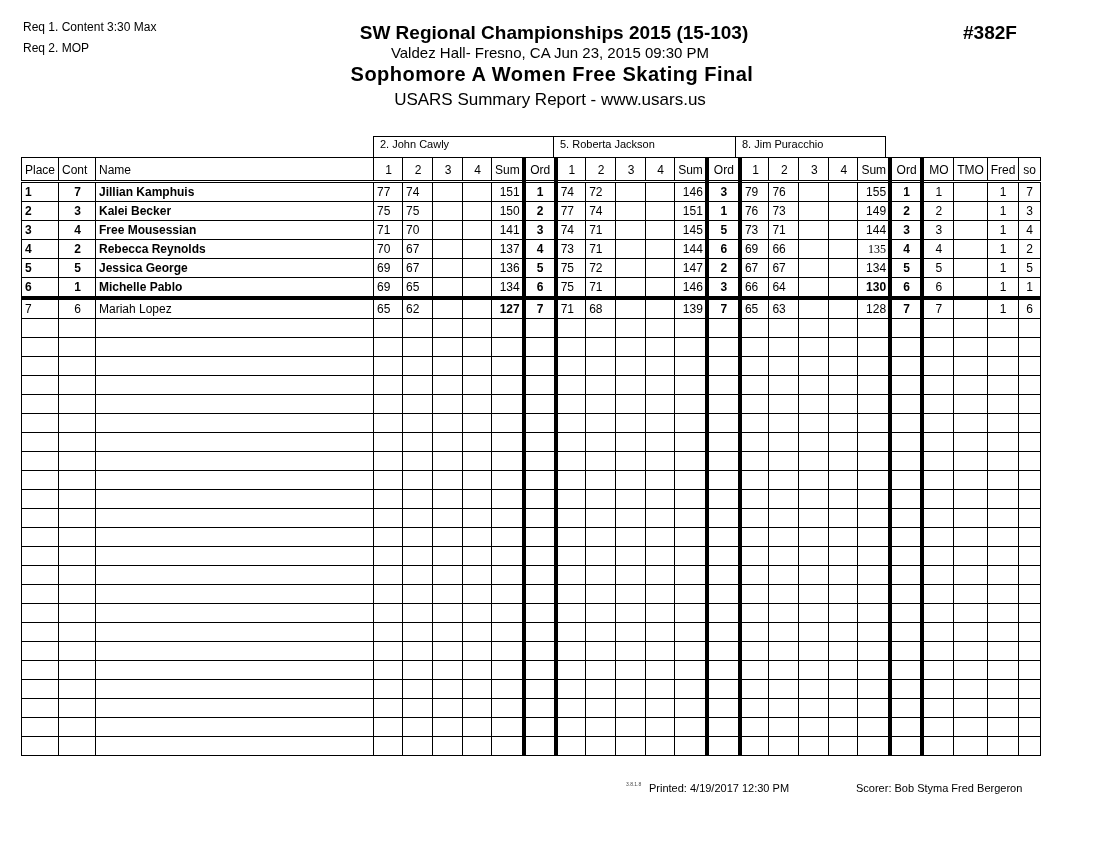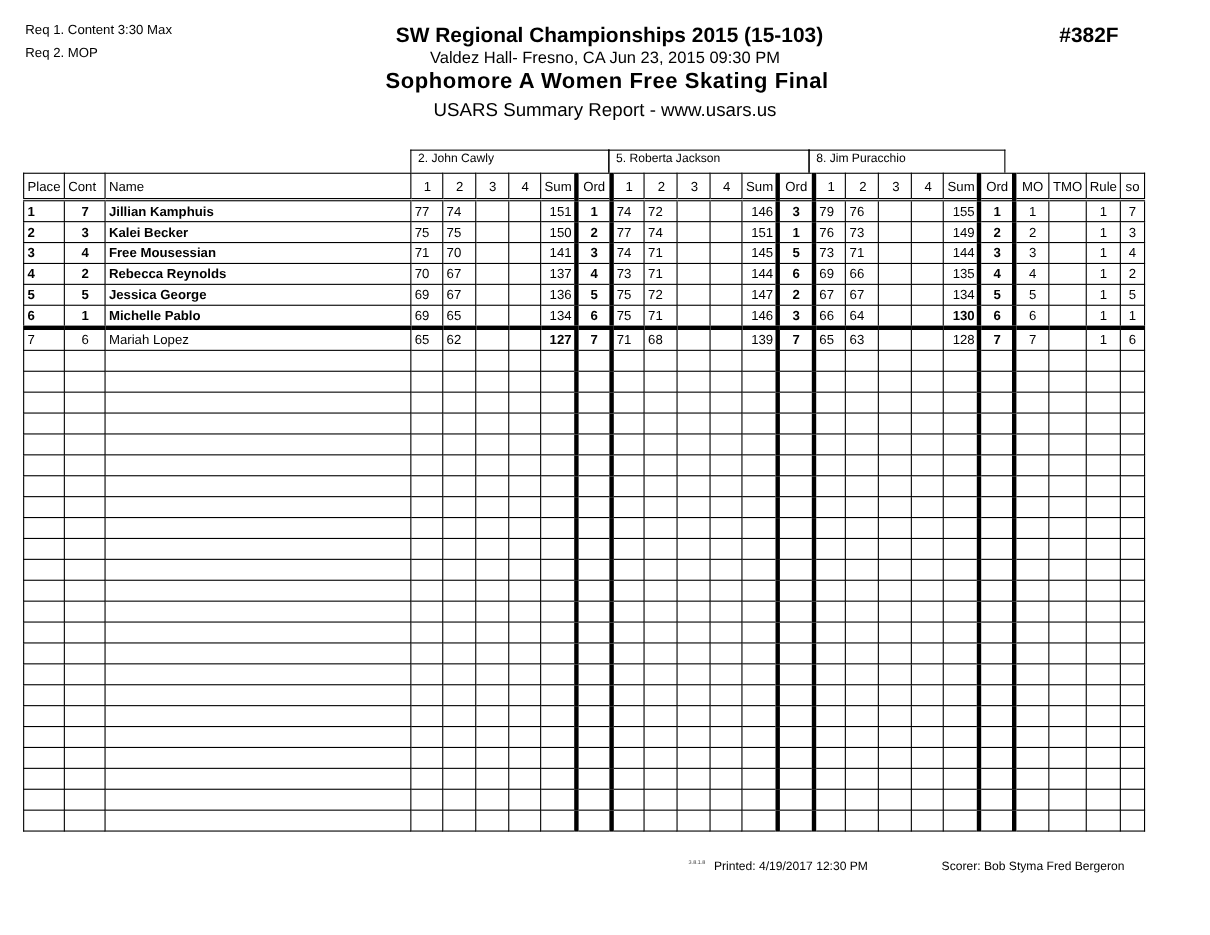--- a/index.html
+++ b/index.html
@@ -36,21 +36,21 @@
 <div class="abs req" style="top:41px">Req  2.  MOP</div>
 
 <div class="abs title" id="t1">SW Regional Championships 2015 (15-103)</div>
 <div class="abs title" id="t2">Valdez Hall- Fresno, CA  Jun 23, 2015  09:30 PM</div>
 <div class="abs title" id="t3">Sophomore A Women Free Skating Final</div>
 <div class="abs title" id="t4">USARS Summary Report - www.usars.us</div>
 <div class="abs" id="evnum">#382F</div>
 
 <div class="abs judgebox" style="left:373px;width:181px;">2.  John Cawly</div>
 <div class="abs judgebox" style="left:553px;width:183px;">5.  Roberta Jackson</div>
-<div class="abs judgebox" style="left:735px;width:179px;">8.  Jim Puracchio</div>
+<div class="abs judgebox" style="left:735px;width:151px;">8.  Jim Puracchio</div>
 
 <table class="grid" id="grid">
   <colgroup>
     <col style="width:37px">
       <col style="width:37px">
       <col style="width:278px">
     <col style="width:29px">
       <col style="width:30px">
       <col style="width:30px">
       <col style="width:29px">
@@ -91,21 +91,21 @@
         <td class="c">Sum</td>
         <td class="c thickL">Ord</td>
         <td class="c thickL">1</td>
         <td class="c">2</td>
         <td class="c">3</td>
         <td class="c">4</td>
         <td class="c">Sum</td>
         <td class="c thickL">Ord</td>
         <td class="c thickL">MO</td>
         <td class="c">TMO</td>
-        <td class="c">Rule</td>
+        <td class="c">Fred</td>
         <td class="c">so</td>
       </tr>
       <tr class="bold">
         <td>1</td>
         <td class="c">7</td>
         <td>Jillian Kamphuis</td>
         <td style="font-weight: normal;">77</td>
         <td style="font-weight: normal;">74</td>
         <td style="font-weight: normal;"></td>
         <td style="font-weight: normal;"></td>
@@ -195,21 +195,21 @@
         <td class="thickL" style="font-weight: normal;">73</td>
         <td style="font-weight: normal;">71</td>
         <td style="font-weight: normal;"></td>
         <td style="font-weight: normal;"></td>
         <td class="r" style="font-weight: normal;">144</td>
         <td class="ord thickL">6</td>
         <td class="thickL" style="font-weight: normal;">69</td>
         <td style="font-weight: normal;">66</td>
         <td style="font-weight: normal;"></td>
         <td style="font-weight: normal;"></td>
-        <td class="r" style="font-weight: normal;">135</td>
+        <td class="r" style="font-weight: normal; font-family: Liberation Serif, serif;">135</td>
         <td class="ord thickL">4</td>
         <td class="c thickL" style="font-weight: normal;">4</td>
         <td class="c" style="font-weight: normal;"></td>
         <td class="c" style="font-weight: normal;">1</td>
         <td class="c" style="font-weight: normal;">2</td>
       </tr>
       <tr class="bold">
         <td>5</td>
         <td class="c">5</td>
         <td>Jessica George</td>

